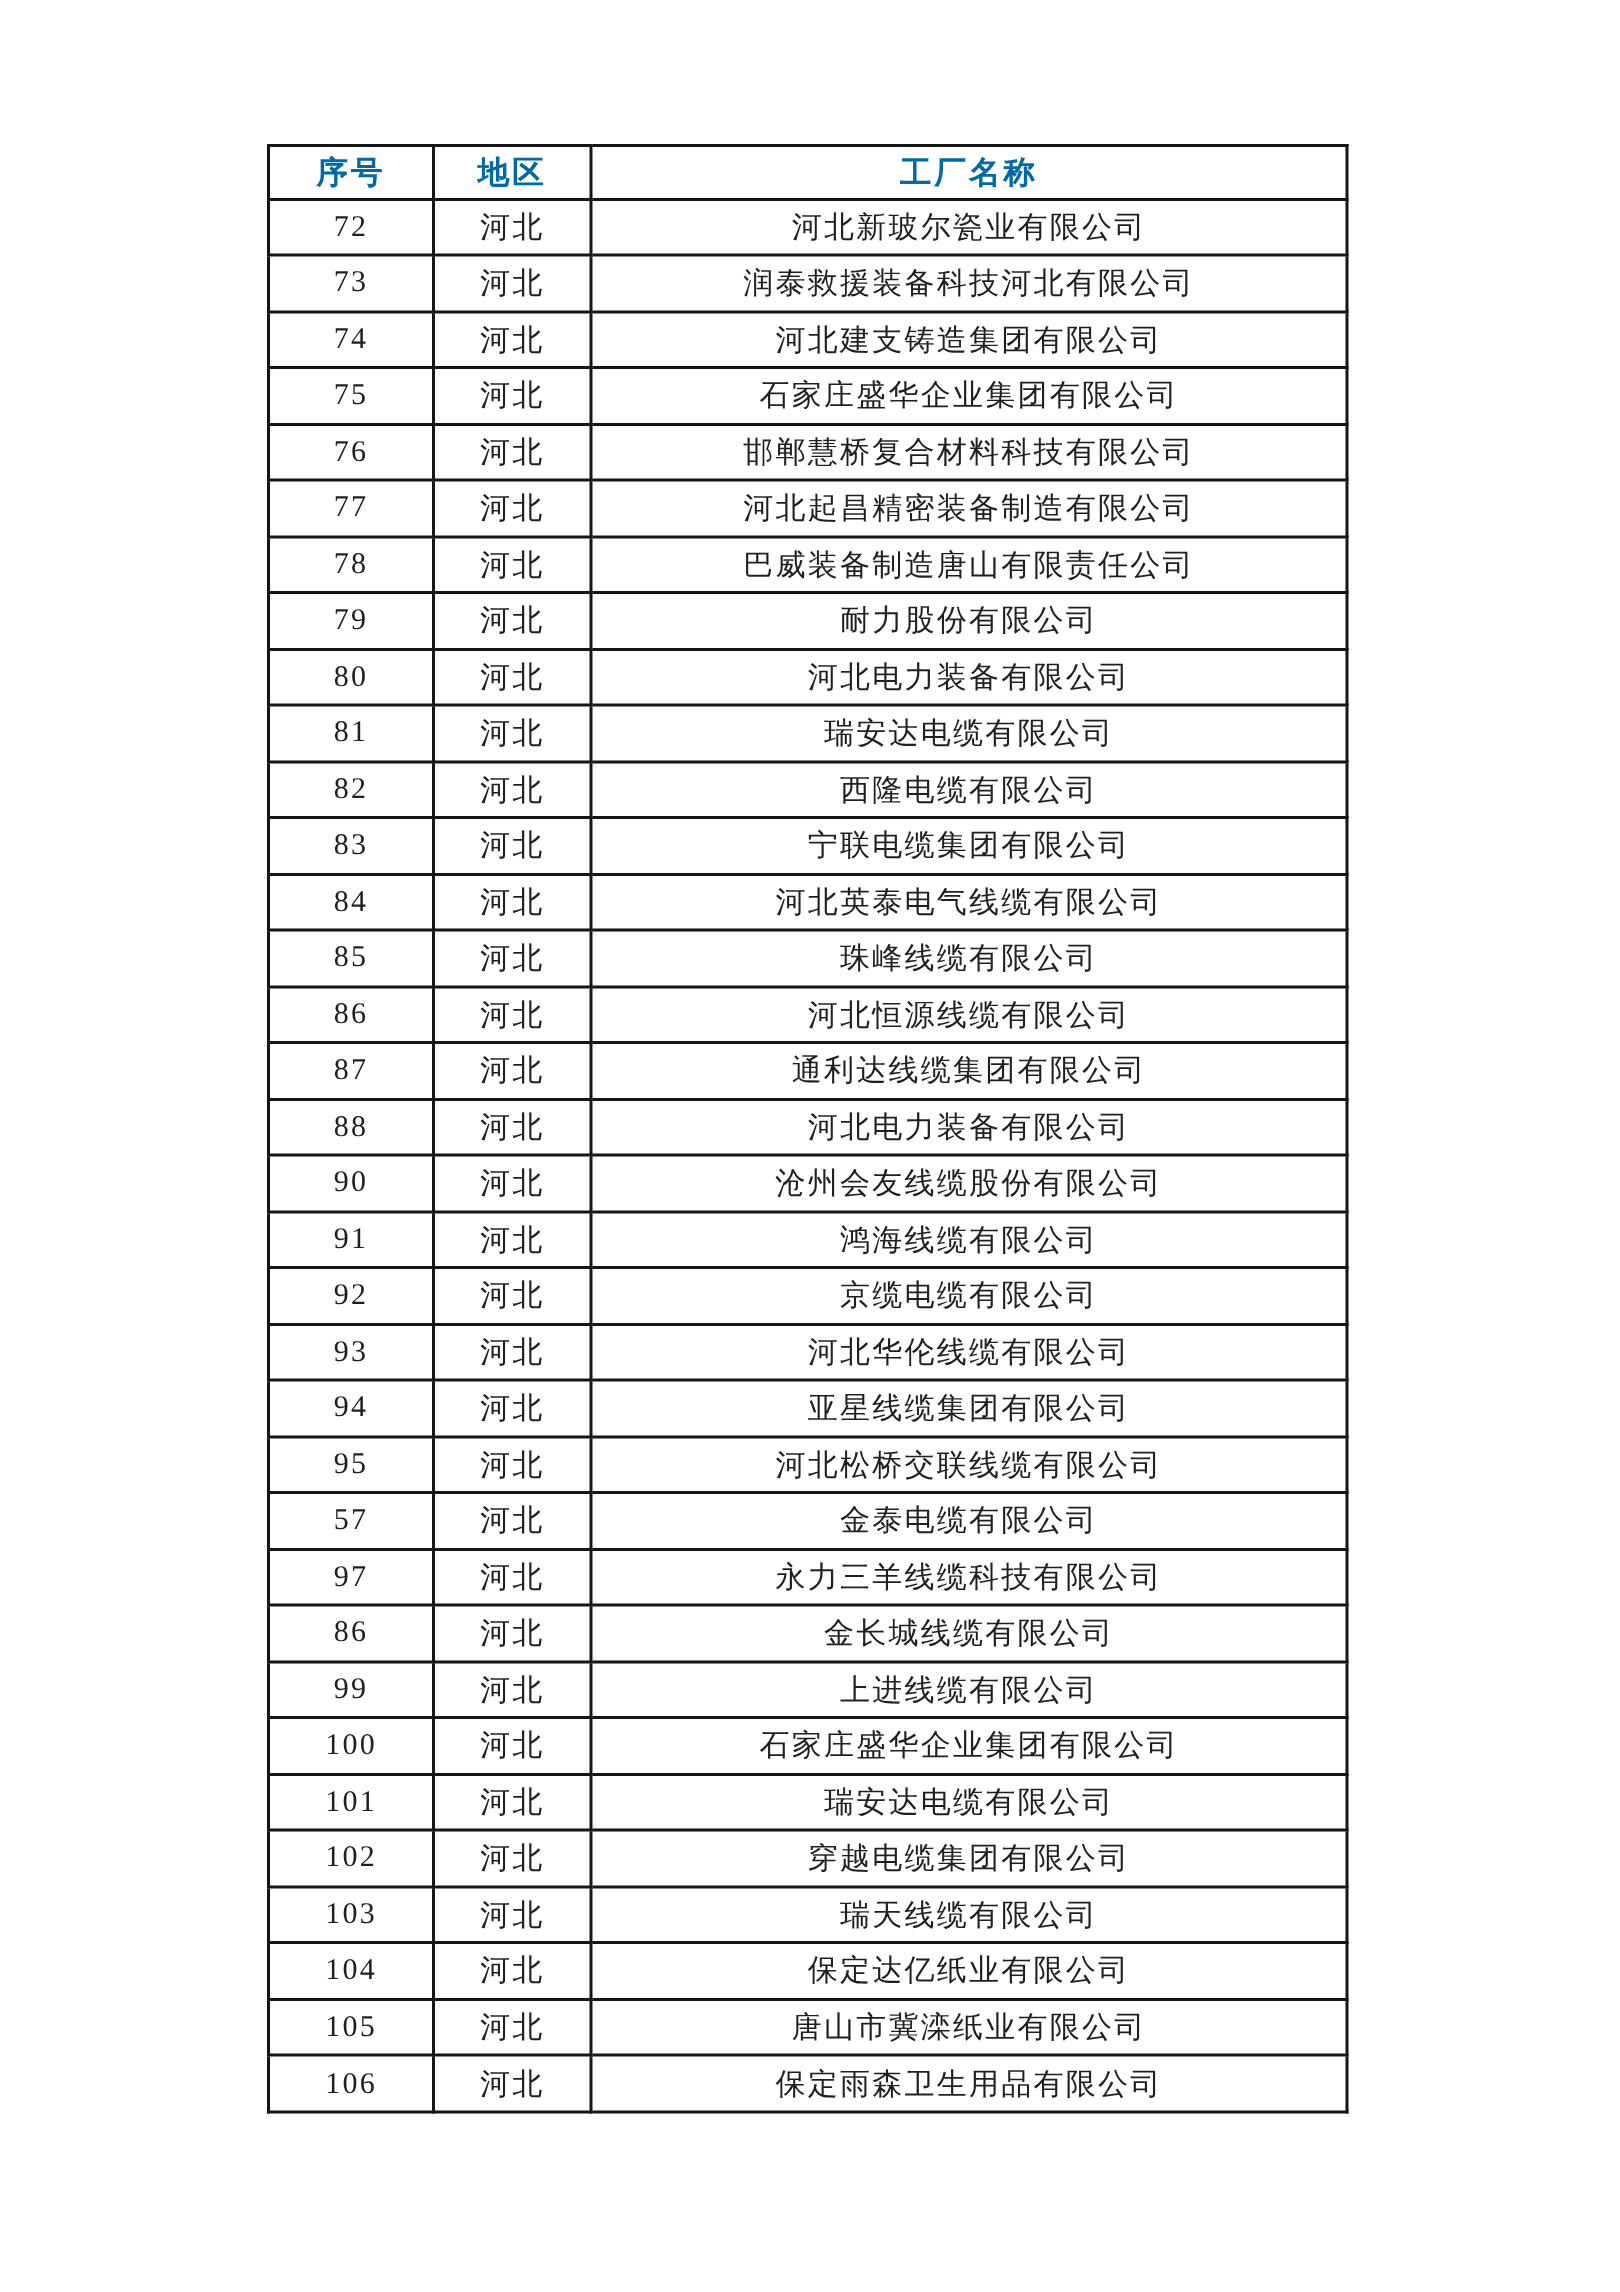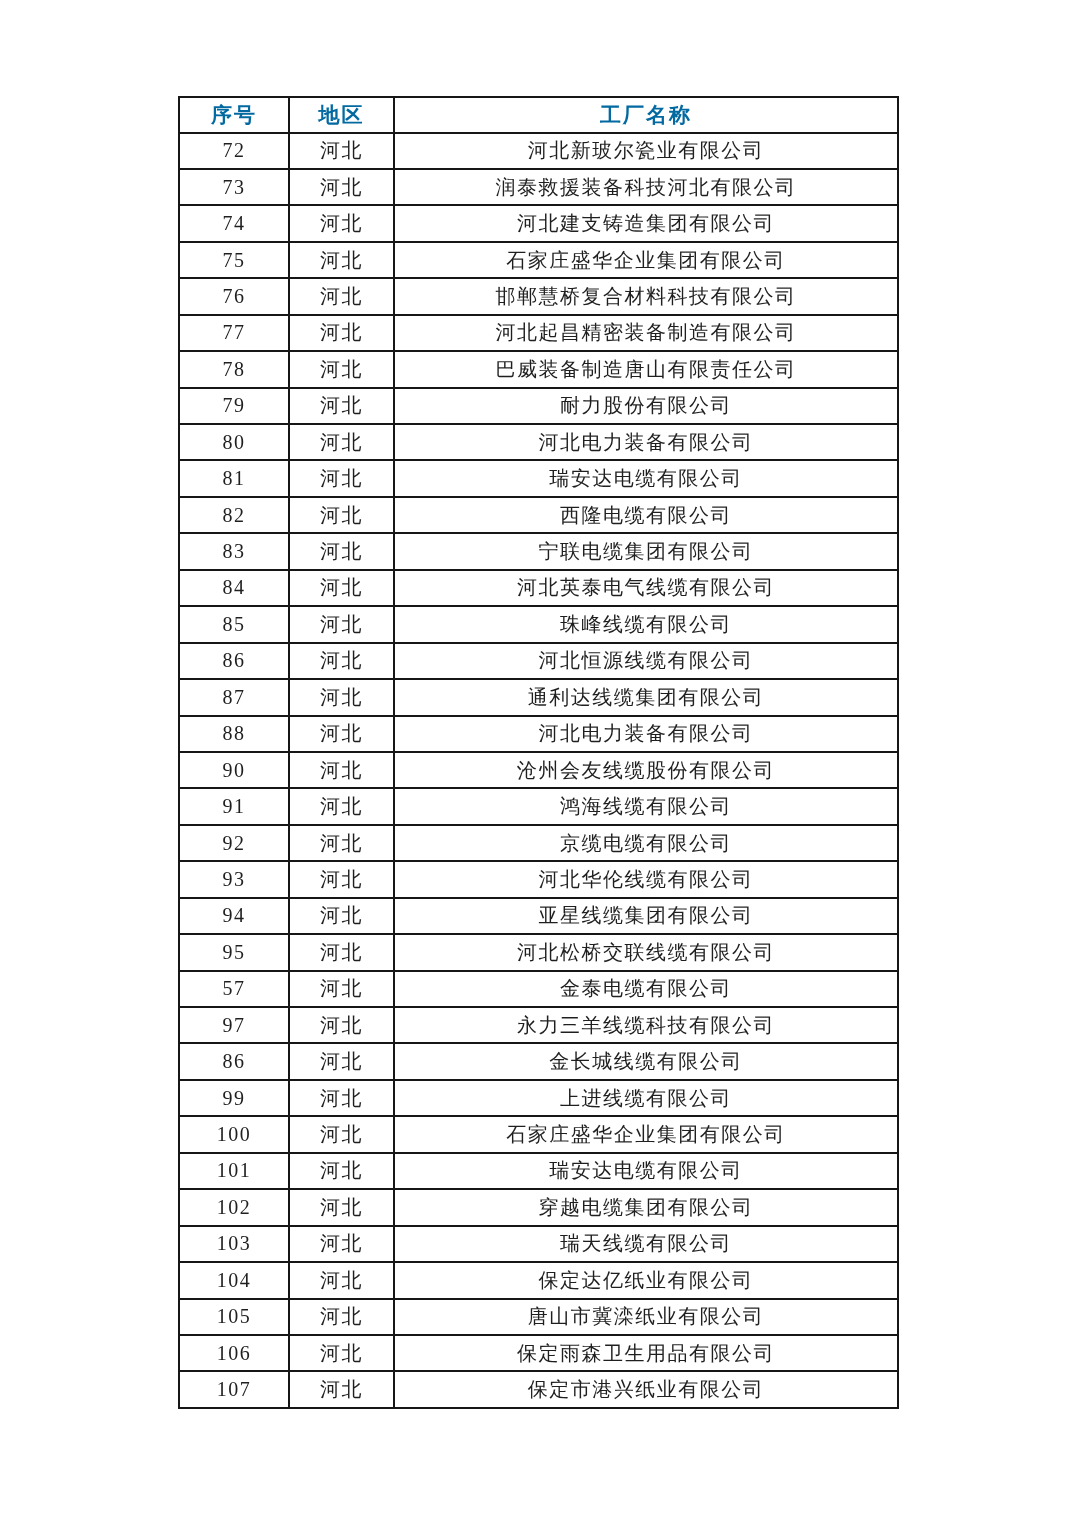--- a/index.html
+++ b/index.html
@@ -234,20 +234,15 @@
         <tr>
           <td>105</td>
           <td>河北</td>
           <td>唐山市冀滦纸业有限公司</td>
         </tr>
         <tr>
           <td>106</td>
           <td>河北</td>
           <td>保定雨森卫生用品有限公司</td>
         </tr>
-        <tr>
-          <td>107</td>
-          <td>河北</td>
-          <td>保定市港兴纸业有限公司</td>
-        </tr>
       </tbody>
   </table>
 </div>
 
 </body></html>

